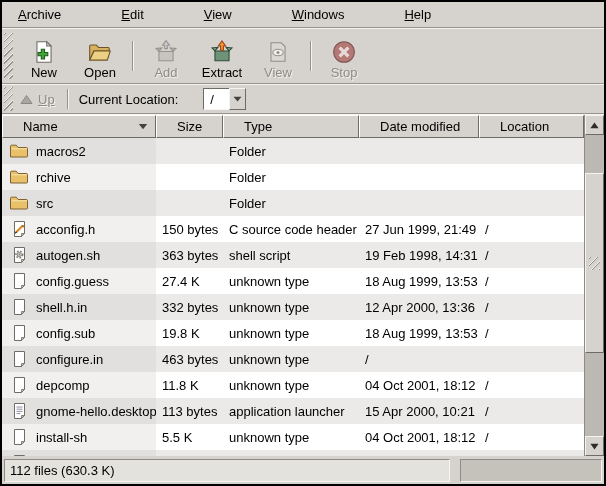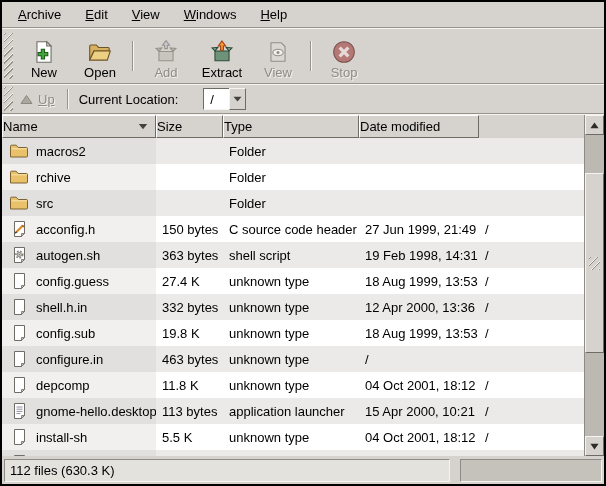--- a/index.html
+++ b/index.html
@@ -7,21 +7,21 @@
   body { font-family:"Liberation Sans", sans-serif; }
   .window {
     width:606px; height:486px;
     background:#d6d3ce;
     border:2px solid #000;
     display:flex; flex-direction:column;
     overflow:hidden;
     font-size:13px; color:#000;
   }
   
-  .menubar { height:25px; display:flex; align-items:center; padding-left:4px; flex:0 0 auto; }
+  .menubar { height:25px; display:flex; align-items:center; padding-left:4px; flex:0 0 auto;gap:36px; }
   .menu-item { padding:3px 12px; cursor:default; }
   .mn { text-decoration:underline; }
   .groove { height:2px; flex:0 0 auto; border-top:1px solid #96938d; border-bottom:1px solid #f6f4f1; }
   
   .toolbar { height:54px; display:flex; align-items:center; padding:2px 2px 2px 0; flex:0 0 auto; }
   .grip {
     width:9px; align-self:stretch; margin:2px 3px 2px 2px;
     background:repeating-linear-gradient(135deg,#f4f2ee 0 1px,#95928c 1px 2px,#d6d3ce 2px 5px);
   }
   .tbtn { width:56px; height:48px; display:flex; flex-direction:column; align-items:center; justify-content:flex-end; gap:1px; }
@@ -44,21 +44,21 @@
   .combo-btn {
     width:17px; background:#d6d3ce; display:flex; align-items:center; justify-content:center;
     border-top:1px solid #f6f4f1; border-left:1px solid #f6f4f1;
     border-right:1px solid #6e6b65; border-bottom:1px solid #6e6b65;
   }
   
   .table-area { display:flex; flex:0 0 auto; }
   .table-main { flex:1; display:flex; flex-direction:column; width:582px; }
   .thead { display:grid; grid-template-columns:154px 67px 136px 120px 1fr; height:23px; flex:0 0 auto; }
   .hcell {
-    background:#d6d3ce; display:flex; align-items:center; padding-left:0;
+    background:#d6d3ce; display:flex; align-items:center; padding-left:20px;
     border-top:1px solid #fff; border-left:1px solid #fff;
     border-right:1px solid #6e6b65; border-bottom:1px solid #6e6b65;
     white-space:nowrap; overflow:hidden;
   }
   .hsort { margin-left:auto; margin-right:7px; display:flex; }
   .rows { height:318px; overflow:hidden; background:#fff; }
   .trow { display:grid; grid-template-columns:154px 67px 136px 120px 1fr; height:26px; align-items:center; }
   .trow.stripe { background:#ebeae8; }
   .trow.plain { background:#fff; }
   .trow.stripe .c-name { background:#e1e0de; }
@@ -218,20 +218,23 @@
         </div>
         <div class="hcell">
             <span>Size</span>
           </div>
         <div class="hcell">
             <span>Type</span>
           </div>
         <div class="hcell">
             <span>Date modified</span>
           </div>
+        <div class="hcell">
+            <span>Location</span>
+          </div>
       </div>
       <div class="rows">
           <div class="trow stripe">
             <div class="cell c-name">
               <span class="ricon">
                 <svg width="20" height="16" viewBox="0 0 20 16">
                   <path d="M1.5 14 V3.2 Q1.5 2.2 2.5 2.2 H7.2 L9.2 4.5 H17.5 Q18.5 4.5 18.5 5.5 V13 Q18.5 14 17.5 14 Z" fill="#e9c16b" stroke="#7e6232"></path>
                   <path d="M2.5 5.8 H17.8" stroke="#f4e0a4" stroke-width="1.2" fill="none"></path>
                 </svg>
               </span>

